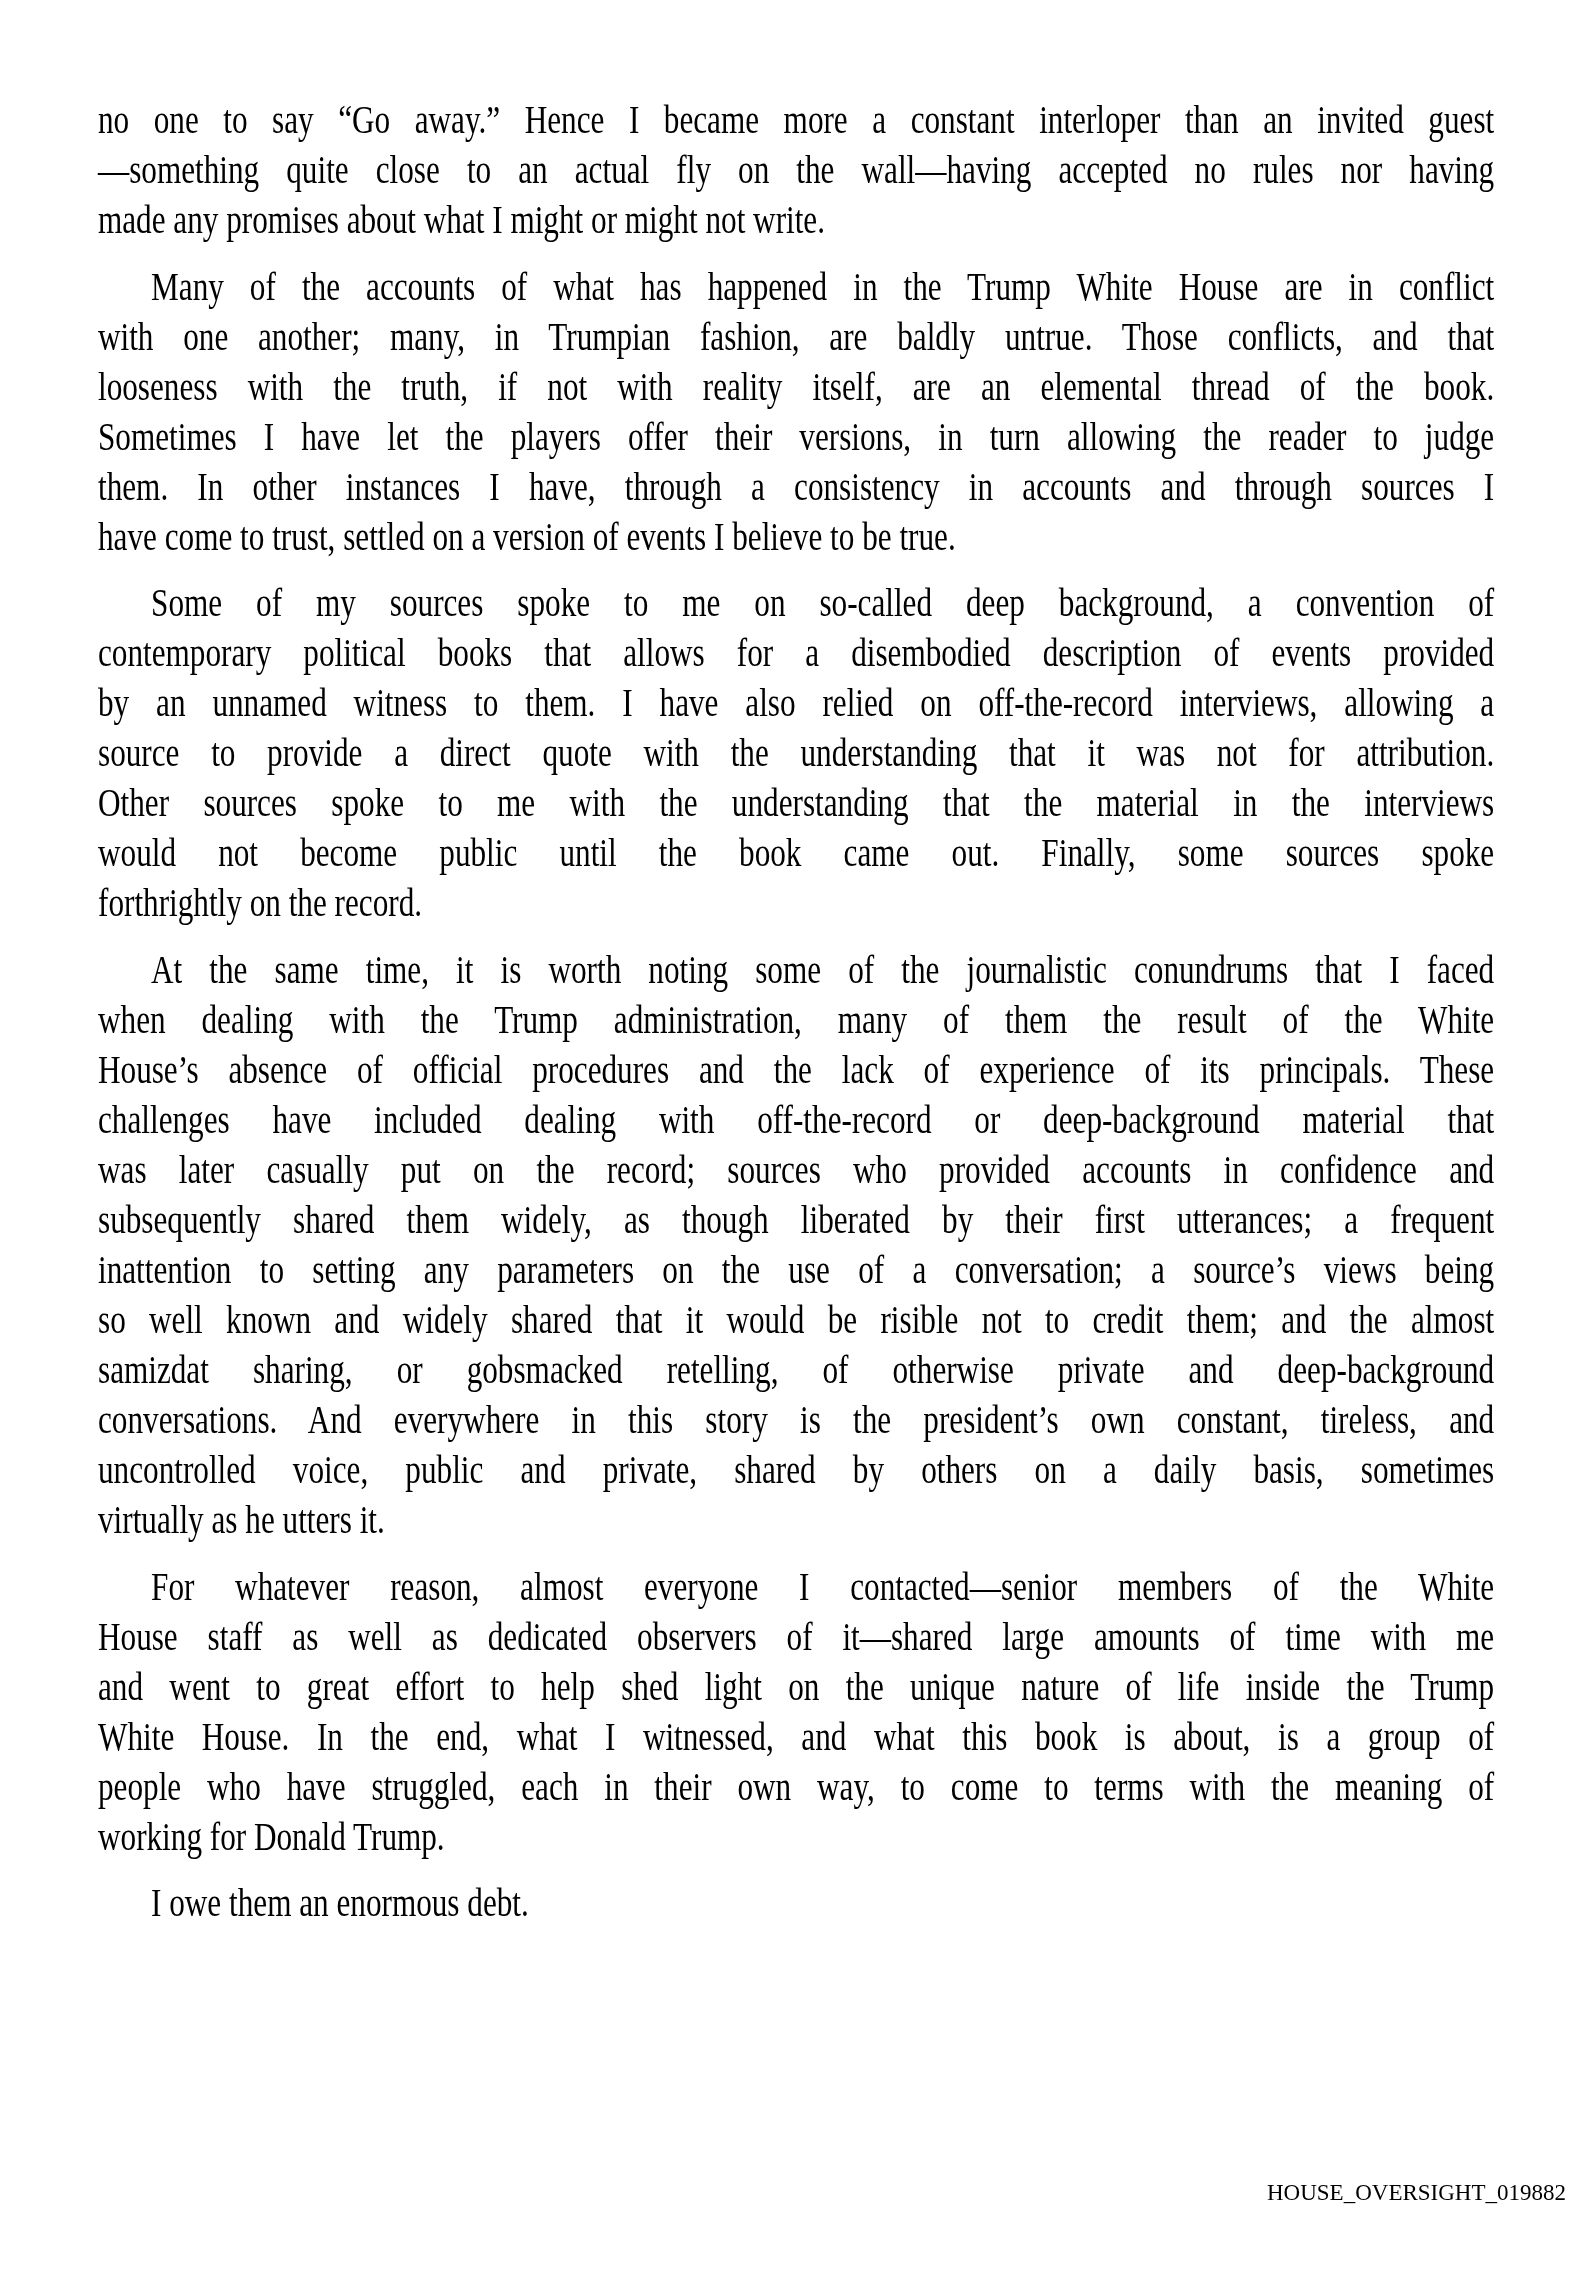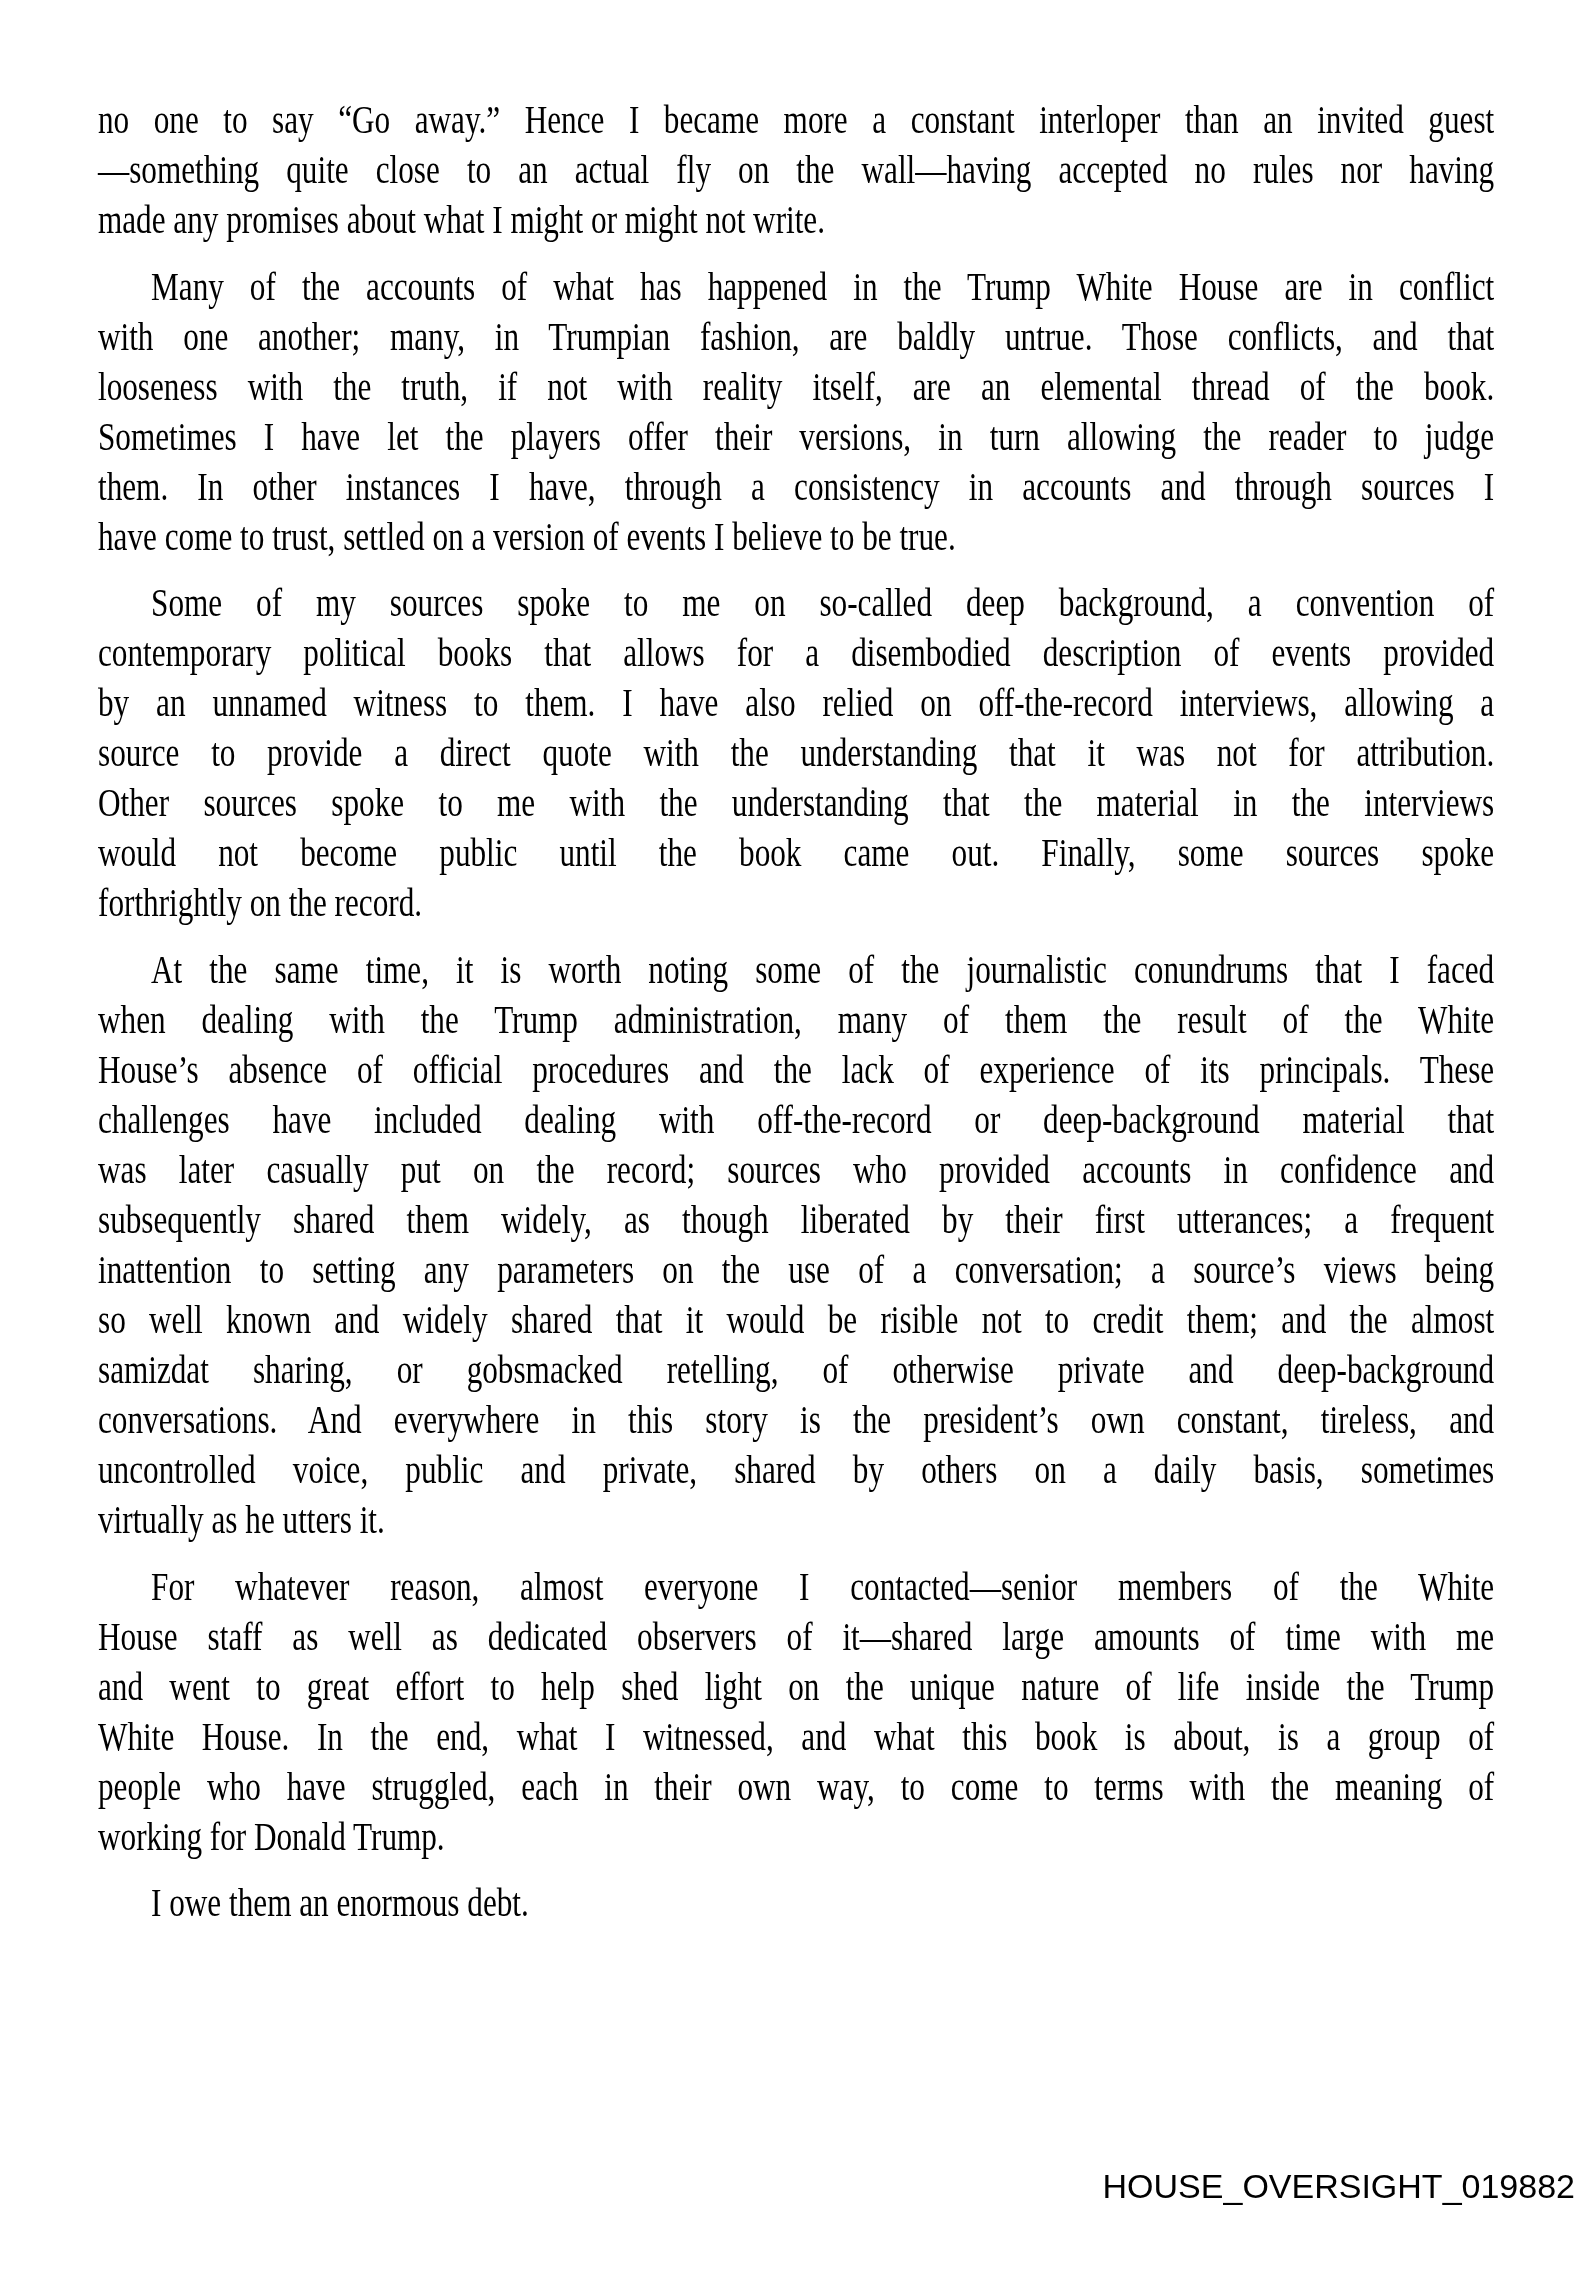--- a/index.html
+++ b/index.html
@@ -35,24 +35,24 @@
   .line {
     text-align: justify;
     text-align-last: justify;
     white-space: normal;
   }
   .line.last {
     text-align-last: left;
   }
   .bates {
     position: absolute;
-    right: 17px;
+    right: 26px;
     bottom: 13px;
-    font-family: Liberation Sans, sans-serif;
-    font-size: 34px;
+    font-family: Liberation Serif, serif;
+    font-size: 23px;
     color: #000000;
     letter-spacing: 0px;
   }
 </style>
 </head>
 <body style="background: rgb(255, 255, 255);">
 
 <div class="page">
   <main class="text-block" id="text-block" style="color: rgb(0, 0, 0);">
       <div class="para">

